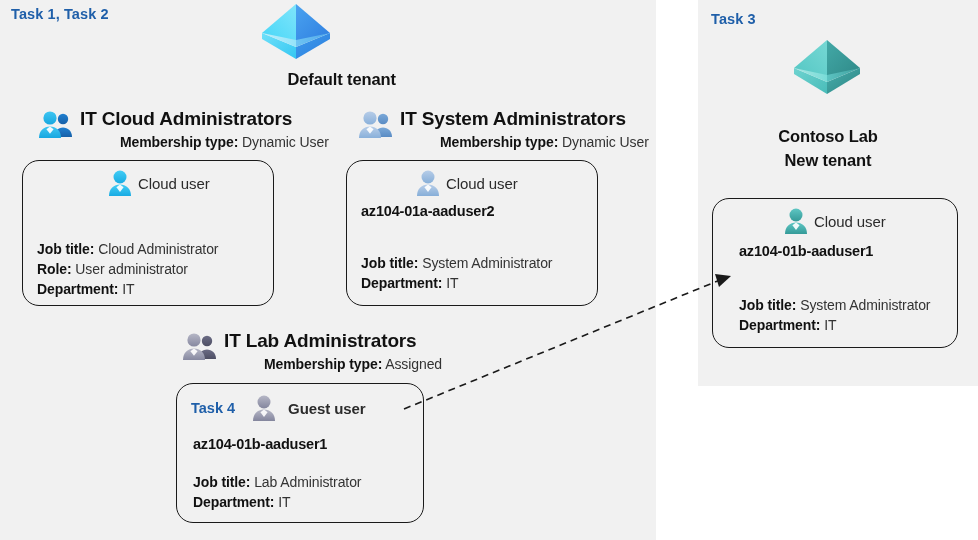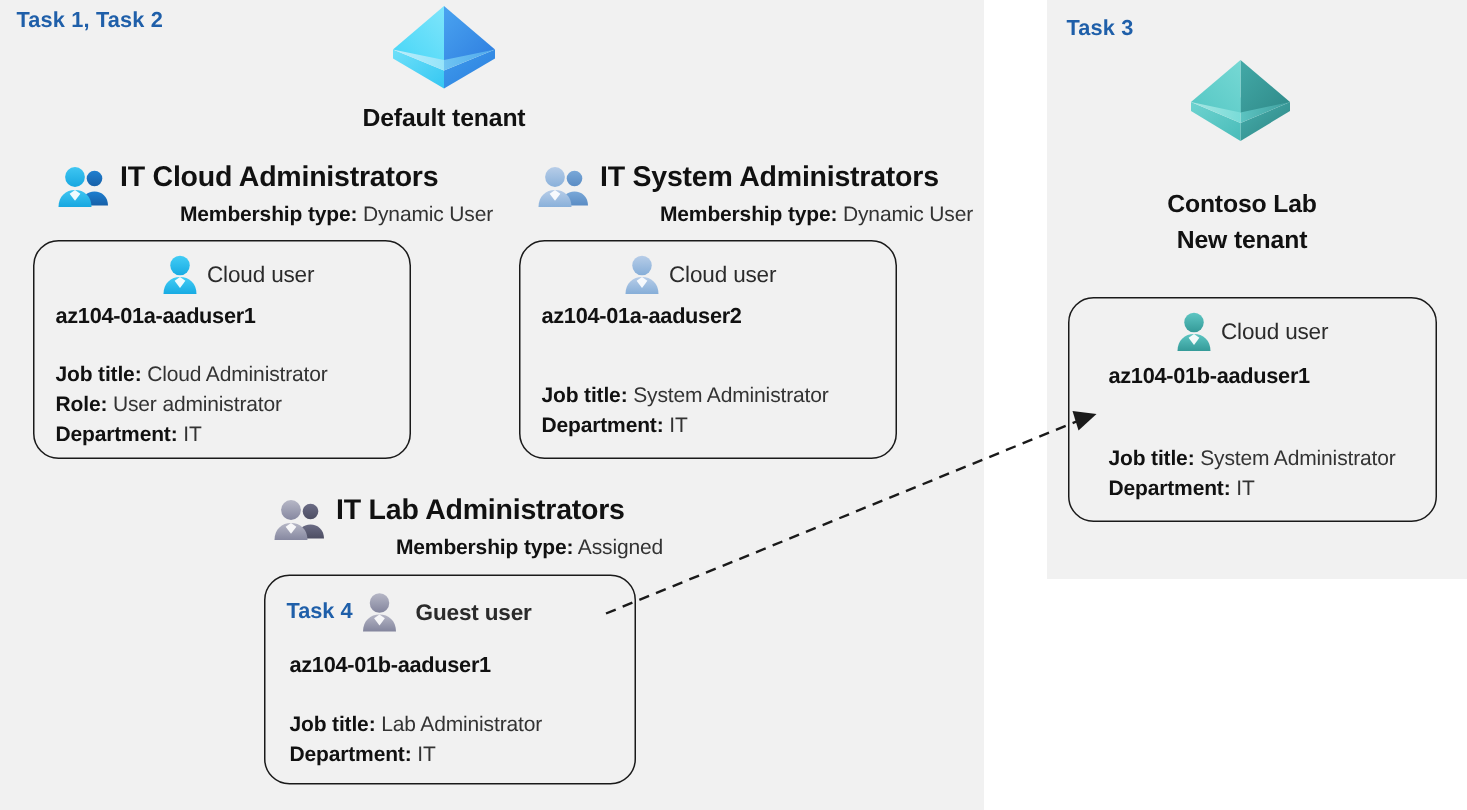--- a/index.html
+++ b/index.html
@@ -55,21 +55,21 @@
     border:1.4px solid #1a1a1a;
     border-radius:17px;
     box-sizing:border-box;
   }
   .card-head{
     position:absolute;display:flex;align-items:center;gap:5px;
     white-space:nowrap;
     text-align:center;
   }
   .card-head .ctask{
-    color:#1f5fa9;font-weight:bold;font-size:14.5px;margin-right:0;
+    color:#1f5fa9;font-weight:bold;font-size:14.5px;margin-right:11px;
   }
   .card-type{font-size:15px;color:#2b2b2b;letter-spacing:-.1px;}
   .card-upn{
     position:absolute;font-weight:bold;font-size:14.5px;color:#111;
     white-space:nowrap;letter-spacing:-.2px;
   }
   .card-props{position:absolute;font-size:14px;line-height:1.44;color:#333;letter-spacing:-.1px;white-space:nowrap;}
   .card-props b{color:#111;}
 
   svg{display:block;overflow:visible;}
@@ -116,21 +116,21 @@
     <polygon points="38,45 72,31 72,37 38,57" fill="url(#tdBaseR)"></polygon>
     <polygon points="38,45 4,31 4,37 38,57" fill="url(#tdBaseL)"></polygon>
 
     <polygon points="38,28 72,31 38,45" fill="url(#tdFloorR)"></polygon>
     <polygon points="38,28 4,31 38,45" fill="url(#tdFloorL)"></polygon>
 
     <polygon points="38,2 72,31 38,38" fill="url(#tdR)"></polygon>
     <polygon points="38,2 4,31 38,38" fill="url(#tdL)"></polygon>
   </svg>
 </div>
-<div class="tenant-caption" style="left:196px;top:70px;width:200px;">Default tenant</div>
+<div class="tenant-caption" style="left:196px;top:70px;width:200px;text-align:right;">Default tenant</div>
 
 <div class="tenant-icon" style="left:791px;top:38px;">
   <svg width="72" height="64" viewBox="0 0 72 64">
     <defs>
       <linearGradient id="tnL" x1="0" y1="1" x2="1" y2="0">
         <stop offset="0" stop-color="#55c7c4"></stop>
           <stop offset="1" stop-color="#76d8d4"></stop>
       </linearGradient>
       <linearGradient id="tnR" x1="0" y1="0" x2="1" y2="1">
         <stop offset="0" stop-color="#43a9a7"></stop>
@@ -205,21 +205,20 @@
               <stop offset="1" stop-color="#18abe3"></stop>
             </linearGradient>
           </defs>
         <circle cx="13" cy="8" r="6.5" fill="url(#u1)"></circle>
         <path d="M2 27c0-7.4 5-11.4 11-11.4s11 4 11 11.4z" fill="url(#u1)"></path>
         <path d="M13 15.6l3.6 2.6-3.6 4.8-3.6-4.8z" fill="#ffffff" opacity=".92"></path>
       </svg>
     </span>
     <span class="card-type">Cloud user</span>
   </div>
-  <div class="card-upn" style="left:14px;top:42px;">az104-01a-aaduser1</div>
   <div class="card-props" style="left:14px;top:78px;">
     <div>
       <b>Job title:</b>
       <span>Cloud Administrator</span>
     </div>
     <div>
       <b>Role:</b>
       <span>User administrator</span>
     </div>
     <div>

